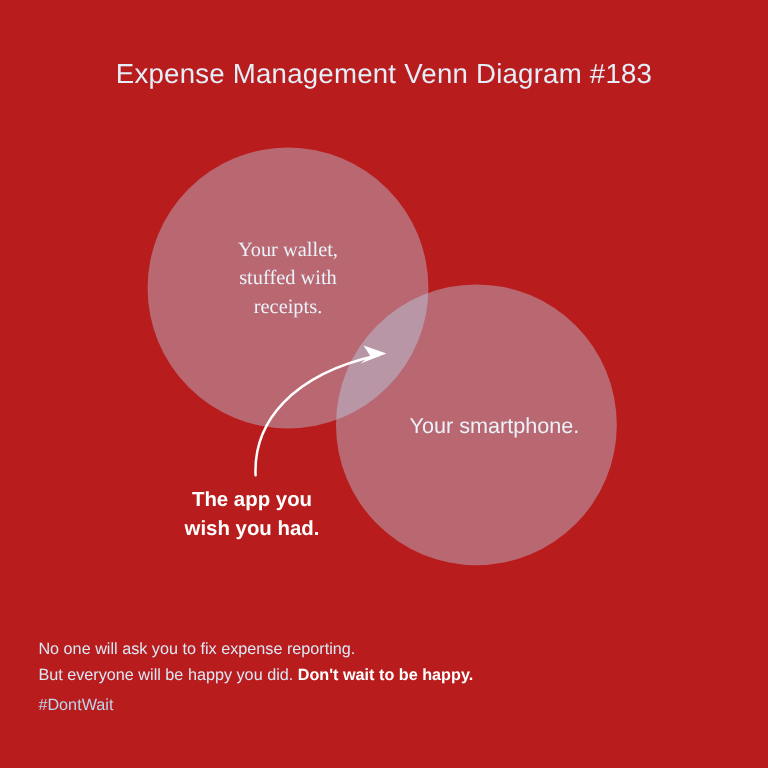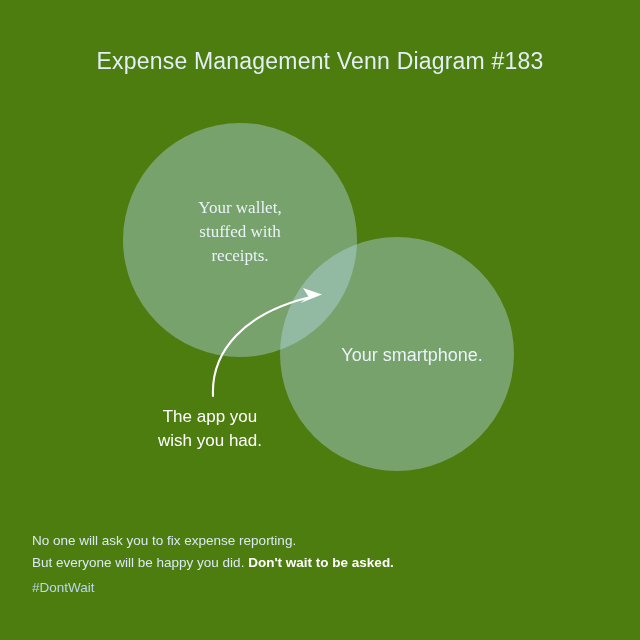--- a/index.html
+++ b/index.html
@@ -8,21 +8,21 @@
     background: #1e75bf;
   }
   body {
     font-family: "Liberation Sans", sans-serif;
     -webkit-font-smoothing: antialiased;
   }
   #canvas {
     position: relative;
     width: 640px;
     height: 640px;
-    background: #4d7c0f;
+    background: #b91c1c;
     overflow: hidden;
   }
 
   
   #title {
     position: absolute;
     left: 0;
     top: 48px;
     width: 640px;
     text-align: center;
@@ -67,21 +67,21 @@
 
   
   #callout {
     position: absolute;
     left: 122px;
     top: 405px;
     width: 176px;
     text-align: center;
     color: #ffffff;
     font-size: 17px;
-    font-weight: normal;
+    font-weight: bold;
     line-height: 1.42;
     white-space: pre-line;
   }
 
   
   #footer {
     position: absolute;
     left: 32px;
     top: 530px;
     width: 404px;
@@ -133,18 +133,18 @@
 stuffed with
 receipts.</div>
 
   <div class="circle-label" id="label-right">Your smartphone.</div>
 
   <div id="callout">The app you
 wish you had.</div>
 
   <div id="footer">
     <div>No one will ask you to fix expense reporting.</div>
-    <div><span>But everyone will be happy you did. </span><span class="bold">Don't wait to be asked.</span></div>
+    <div><span>But everyone will be happy you did. </span><span class="bold">Don't wait to be happy.</span></div>
     <span id="footer-hashtag">#DontWait</span>
   </div>
 
 
 </div>
 
 </body></html>

